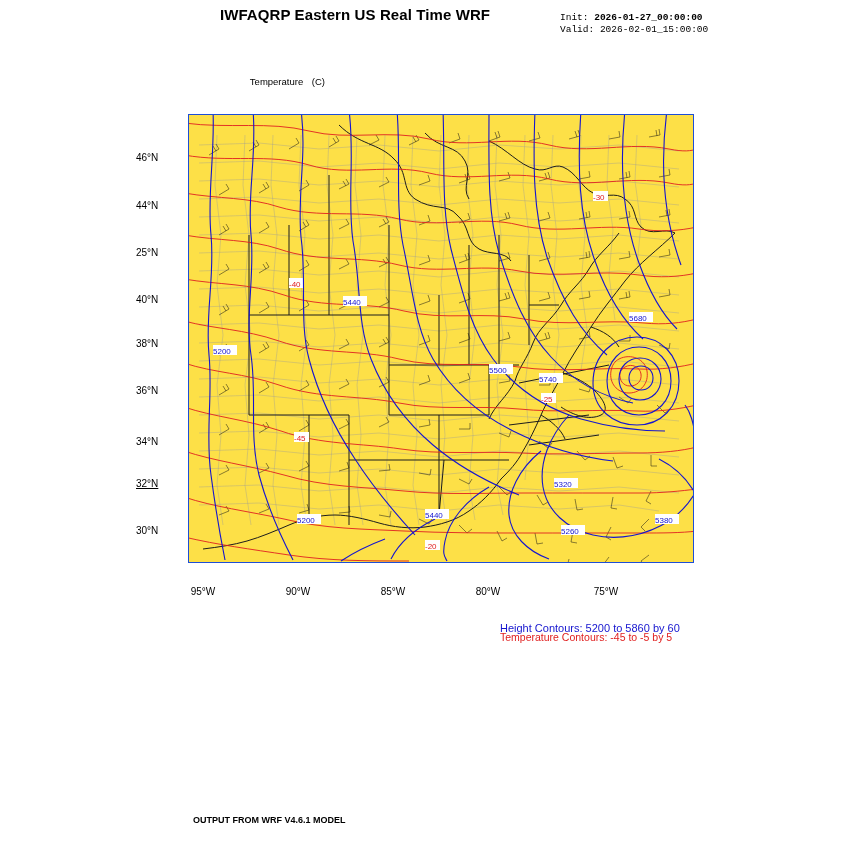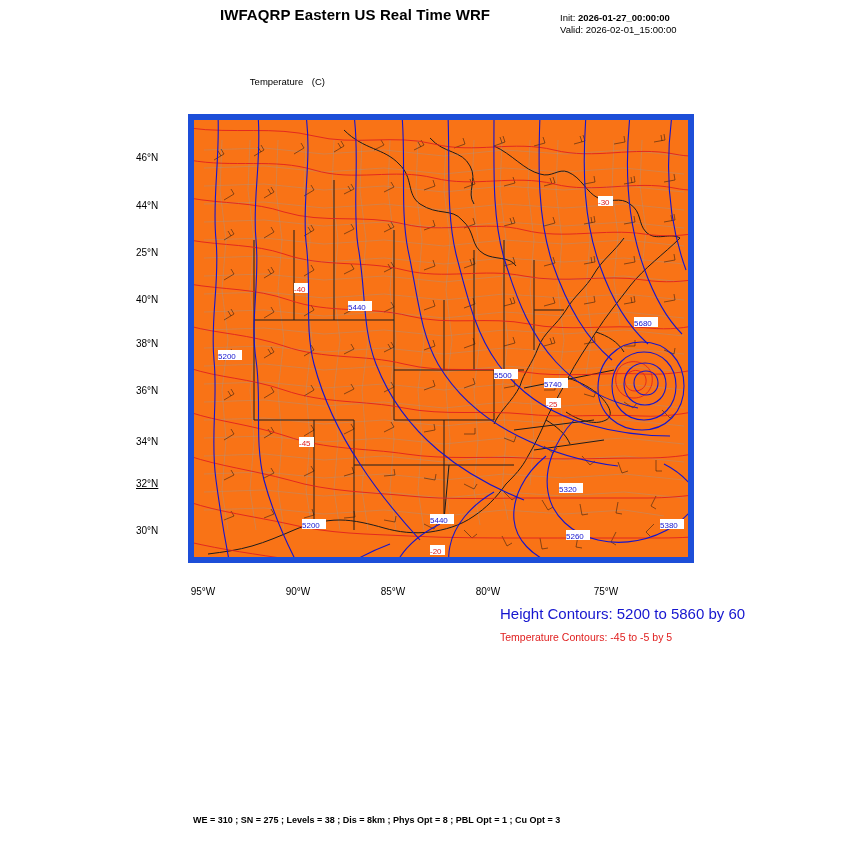--- a/index.html
+++ b/index.html
@@ -9,50 +9,50 @@
     color:#000;overflow:hidden;position:relative;
   }
   .page{position:relative;width:850px;height:654px;}
 
   
   #title{
     position:absolute;left:190px;top:6px;width:330px;
     text-align:center;font-size:15px;font-weight:bold;letter-spacing:.1px;
   }
   #init-block{
-    position:absolute;left:560px;top:12px;font-size:9.5px;line-height:12px;
+    position:absolute;left:560px;top:12px;font-size:9.5px;line-height:12px;font-family:Liberation Mono, monospace;
   }
   #init-block .lbl{font-weight:normal;}
   #init-block .val{font-weight:bold;}
 
   
   #units{
     position:absolute;left:193px;top:63px;font-size:9.5px;line-height:12.5px;
   }
   #units .row{white-space:pre;}
   #units .u-name{display:inline-block;width:62px;margin-left:41px;}
 
   
   #map-frame{
     position:absolute;left:188px;top:114px;width:506px;height:449px;
-    border:6px solid #1d4ed8;box-sizing:border-box;overflow:hidden;background:#f97316;
+    border:1px solid #1d4ed8;box-sizing:border-box;overflow:hidden;background:#fde047;
   }
   #map-frame svg{display:block;}
 
   
   .ylab{
     position:absolute;font-size:10px;text-align:left;width:46px;
   }
   .xlab{
     position:absolute;font-size:10px;text-align:center;width:52px;top:586px;
   }
 
   
   #legend-height{
-    position:absolute;left:500px;top:605px;font-size:15px;color:#1515cf;
+    position:absolute;left:500px;top:622px;font-size:11px;color:#1515cf;
   }
   #legend-temp{
     position:absolute;left:500px;top:631px;font-size:10.5px;color:#e02020;
   }
 
   
   #footer{
     position:absolute;left:193px;top:815px;font-size:9px;font-weight:bold;line-height:11.5px;
   }
 </style>
@@ -405,16 +405,16 @@
         </g>
 
       </g>
     </svg>
   </div>
 
   <div id="legend-height">Height Contours: 5200 to 5860 by 60</div>
   <div id="legend-temp">Temperature Contours: -45 to -5 by 5</div>
 
   <div id="footer">
-    <div>WE = 310 ; SN = 275 ; Levels = 38 ; Dis = 8km ; Phys Opt = 8 ; PBL Opt = 1 ; Cu Opt = 3</div>
+    <div>OUTPUT FROM WRF V4.6.1 MODEL</div>
   </div>
 
 </div>
 
 </body></html>

